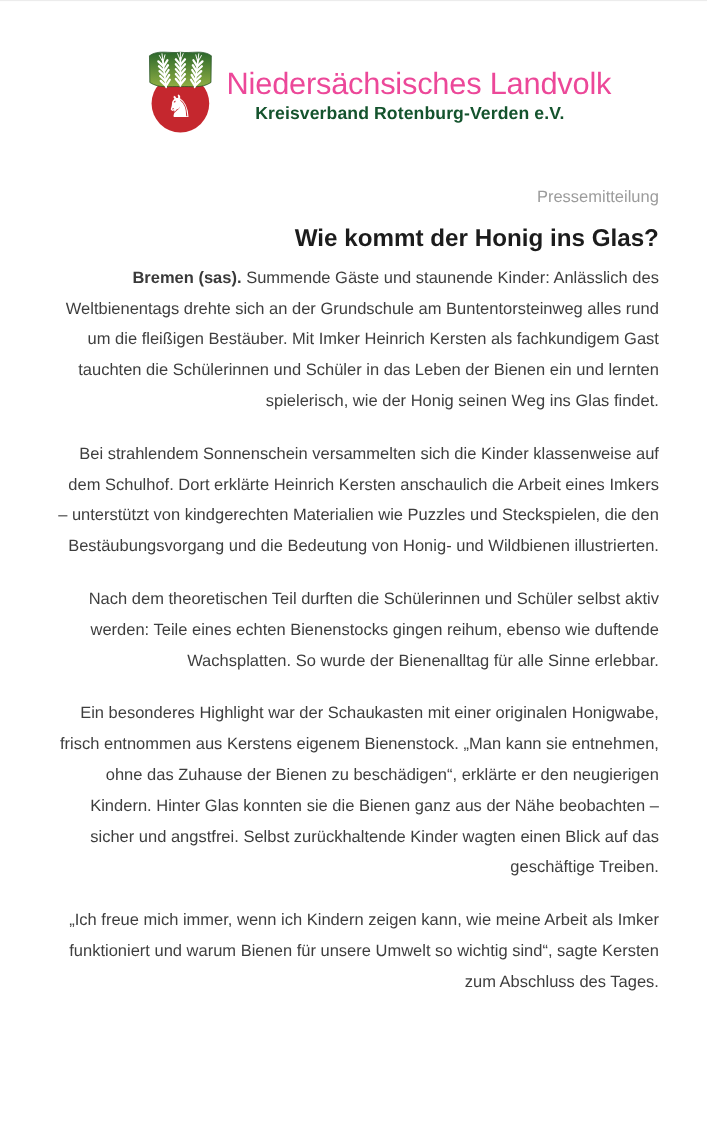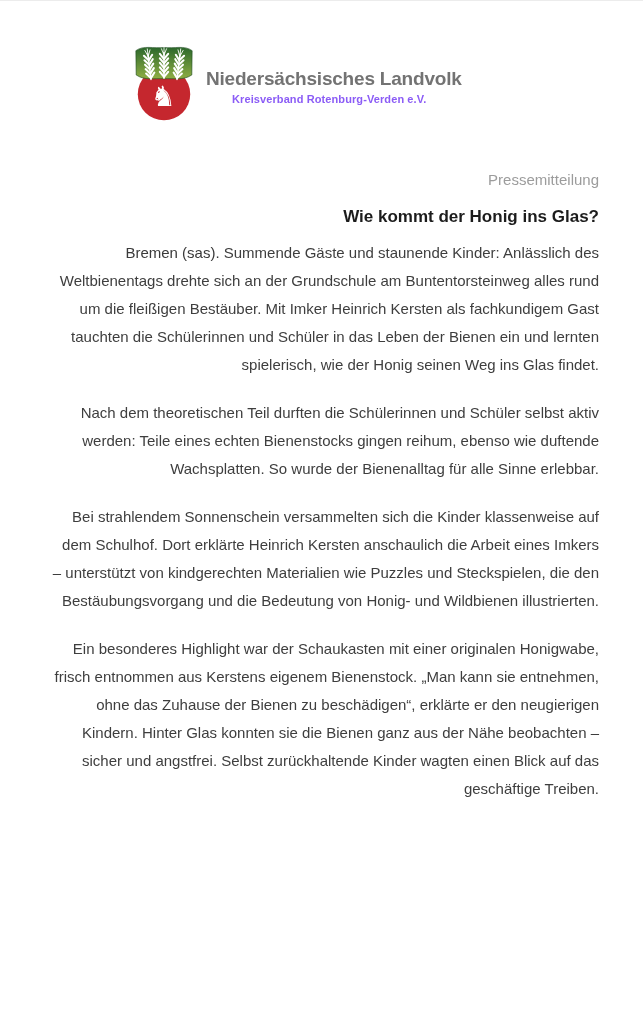--- a/index.html
+++ b/index.html
@@ -16,61 +16,61 @@
   
   .logo {
     display: flex;
     align-items: center;
     gap: 10px;
     padding: 42px 0 0 132px;
   }
   .crest { width: 64px; height: 78px; flex: 0 0 auto; display: block; }
   .logo-text { margin-top: 10px; }
   .org-name {
-    font-size: 19px;
-    font-weight: bold;
-    color: #737373;
+    font-size: 28px;
+    font-weight: normal;
+    color: #ec4899;
     letter-spacing: -0.2px;
     line-height: 1.1;
   }
   .org-sub {
-    font-size: 11px;
+    font-size: 16px;
     font-weight: bold;
-    color: #8b5cf6;
+    color: #14532d;
     margin-top: 4px;
     letter-spacing: 0.1px;
     padding-left: 26px;
   }
   
   .content {
     width: 549px;
     margin: 50px 0 0 50px;
     text-align: right;
   }
   .kicker {
     color: #9c9c9c;
     font-size: 15px;
     margin: 0 0 14px 0;
   }
   .headline {
-    font-size: 17px;
+    font-size: 22px;
     font-weight: bold;
     color: #1c1c1c;
     line-height: 29px;
     margin: 0;
   }
   .headline + .headline { margin-top: 0; }
   .body-copy p {
     font-size: 15px;
     line-height: 28px;
     color: #3e3e3e;
     margin: 0 0 20px 0;
   }
   .body-copy { margin-top: 8px; }
-  .dateline { font-weight: normal; color: #3a3a3a; }
+  .dateline { font-weight: bold; color: #3a3a3a; }
 </style>
 </head>
 <body>
 
 <div class="page">
 
   <header class="logo">
     <svg class="crest" viewBox="0 0 100 122" aria-hidden="true">
       <defs>
         <linearGradient id="gGrad" x1="0" y1="0" x2="0" y2="1">
@@ -109,19 +109,20 @@
     </div>
   </header>
 
   <main class="content">
     <div class="kicker">Pressemitteilung</div>
 
     <h1 class="headline">Wie kommt der Honig ins Glas?</h1>
 
     <div class="body-copy">
       <p><strong class="dateline">Bremen (sas).</strong><span> Summende Gäste und staunende Kinder: Anlässlich des Weltbienentags drehte sich an der Grundschule am Buntentorsteinweg alles rund um die fleißigen Bestäuber. Mit Imker Heinrich Kersten als fachkundigem Gast tauchten die Schülerinnen und Schüler in das Leben der Bienen ein und lernten spielerisch, wie der Honig seinen Weg ins Glas findet.</span></p>
+      <p>Bei strahlendem Sonnenschein versammelten sich die Kinder klassenweise auf dem Schulhof. Dort erklärte Heinrich Kersten anschaulich die Arbeit eines Imkers – unterstützt von kindgerechten Materialien wie Puzzles und Steckspielen, die den Bestäubungsvorgang und die Bedeutung von Honig- und Wildbienen illustrierten.</p>
       <p>Nach dem theoretischen Teil durften die Schülerinnen und Schüler selbst aktiv werden: Teile eines echten Bienenstocks gingen reihum, ebenso wie duftende Wachsplatten. So wurde der Bienenalltag für alle Sinne erlebbar.</p>
-      <p>Bei strahlendem Sonnenschein versammelten sich die Kinder klassenweise auf dem Schulhof. Dort erklärte Heinrich Kersten anschaulich die Arbeit eines Imkers – unterstützt von kindgerechten Materialien wie Puzzles und Steckspielen, die den Bestäubungsvorgang und die Bedeutung von Honig- und Wildbienen illustrierten.</p>
       <p>Ein besonderes Highlight war der Schaukasten mit einer originalen Honigwabe, frisch entnommen aus Kerstens eigenem Bienenstock. „Man kann sie entnehmen, ohne das Zuhause der Bienen zu beschädigen“, erklärte er den neugierigen Kindern. Hinter Glas konnten sie die Bienen ganz aus der Nähe beobachten – sicher und angstfrei. Selbst zurückhaltende Kinder wagten einen Blick auf das geschäftige Treiben.</p>
+      <p>„Ich freue mich immer, wenn ich Kindern zeigen kann, wie meine Arbeit als Imker funktioniert und warum Bienen für unsere Umwelt so wichtig sind“, sagte Kersten zum Abschluss des Tages.</p>
     </div>
   </main>
 
 </div>
 
 </body></html>

